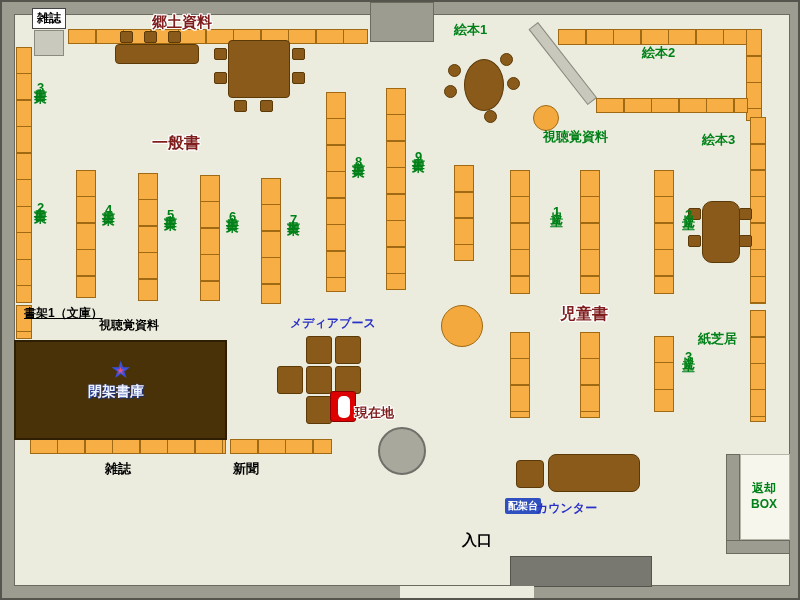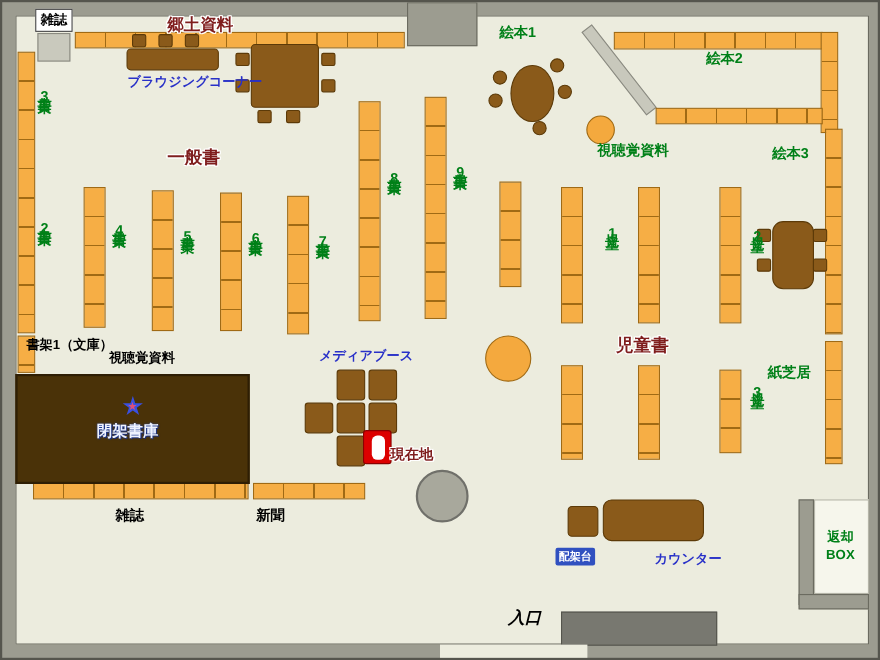--- a/index.html
+++ b/index.html
@@ -115,45 +115,44 @@
       <div class="booth-red-in"></div>
     </div>
 
   <div class="pillar" style="left:376px;top:425px;"></div>
 
   <div class="tbl" style="left:514px;top:458px;width:28px;height:28px;"></div>
   <div class="tbl" style="left:546px;top:452px;width:92px;height:38px;border-radius:8px;"></div>
 
   <div class="whitebox" style="left:30px;top:6px;">雑誌</div>
   <div class="rlbl" style="left:150px;top:11px;font-size:15px;">郷土資料</div>
-  <div class="blbl" style="left:114px;top:64px;">ブラウジングコーナー</div>
   <div class="rlbl" style="left:150px;top:131px;font-size:16px;">一般書</div>
   <div class="glbl" style="left:452px;top:19px;">絵本1</div>
   <div class="glbl" style="left:640px;top:42px;">絵本2</div>
   <div class="glbl" style="left:700px;top:129px;">絵本3</div>
   <div class="glbl" style="left:541px;top:126px;">視聴覚資料</div>
   <div class="rlbl" style="left:558px;top:302px;font-size:16px;">児童書</div>
   <div class="glbl" style="left:696px;top:328px;">紙芝居</div>
 
   <div class="vlbl" style="left:29px;top:76px;">書架3</div>
   <div class="vlbl" style="left:29px;top:196px;">書架2</div>
   <div class="vlbl" style="left:97px;top:198px;">書架4</div>
   <div class="vlbl" style="left:159px;top:203px;">書架5</div>
   <div class="vlbl" style="left:221px;top:205px;">書架6</div>
   <div class="vlbl" style="left:282px;top:208px;">書架7</div>
   <div class="vlbl" style="left:347px;top:150px;">書架8</div>
   <div class="vlbl" style="left:407px;top:145px;">書架9</div>
   <div class="vlbl" style="left:545px;top:200px;">児童1</div>
   <div class="vlbl" style="left:677px;top:203px;">児童2</div>
   <div class="vlbl" style="left:677px;top:345px;">児童3</div>
 
-  <div class="klbl" style="left:22px;top:303px;">書架1（文庫）</div>
+  <div class="klbl" style="left:22px;top:303px;text-decoration:underline;">書架1（文庫）</div>
   <div class="klbl" style="left:97px;top:315px;">視聴覚資料</div>
   <div class="blbl" style="left:288px;top:313px;">メディアブース</div>
   <div class="heika-lbl" style="left:86px;top:381px;">閉架書庫</div>
   <div class="rlbl" style="left:353px;top:402px;font-size:13px;">現在地</div>
   <div class="klbl" style="left:103px;top:458px;font-size:13px;">雑誌</div>
   <div class="klbl" style="left:231px;top:458px;font-size:13px;">新聞</div>
   <div class="tag-blue" style="left:503px;top:496px;">配架台</div>
-  <div class="blbl" style="left:593px;top:498px;">カウンター</div>
+  <div class="blbl" style="left:534px;top:498px;">カウンター</div>
   <div class="glbl" style="left:741px;top:479px;width:42px;white-space:normal;text-align:center;font-size:12px;line-height:1.3;">返却BOX</div>
-  <div class="klbl" style="left:460px;top:550px;font-size:15px;font-style:italic;">入口</div>
+  <div class="klbl" style="left:460px;top:529px;font-size:15px;">入口</div>
 </div>
 
 </body></html>

